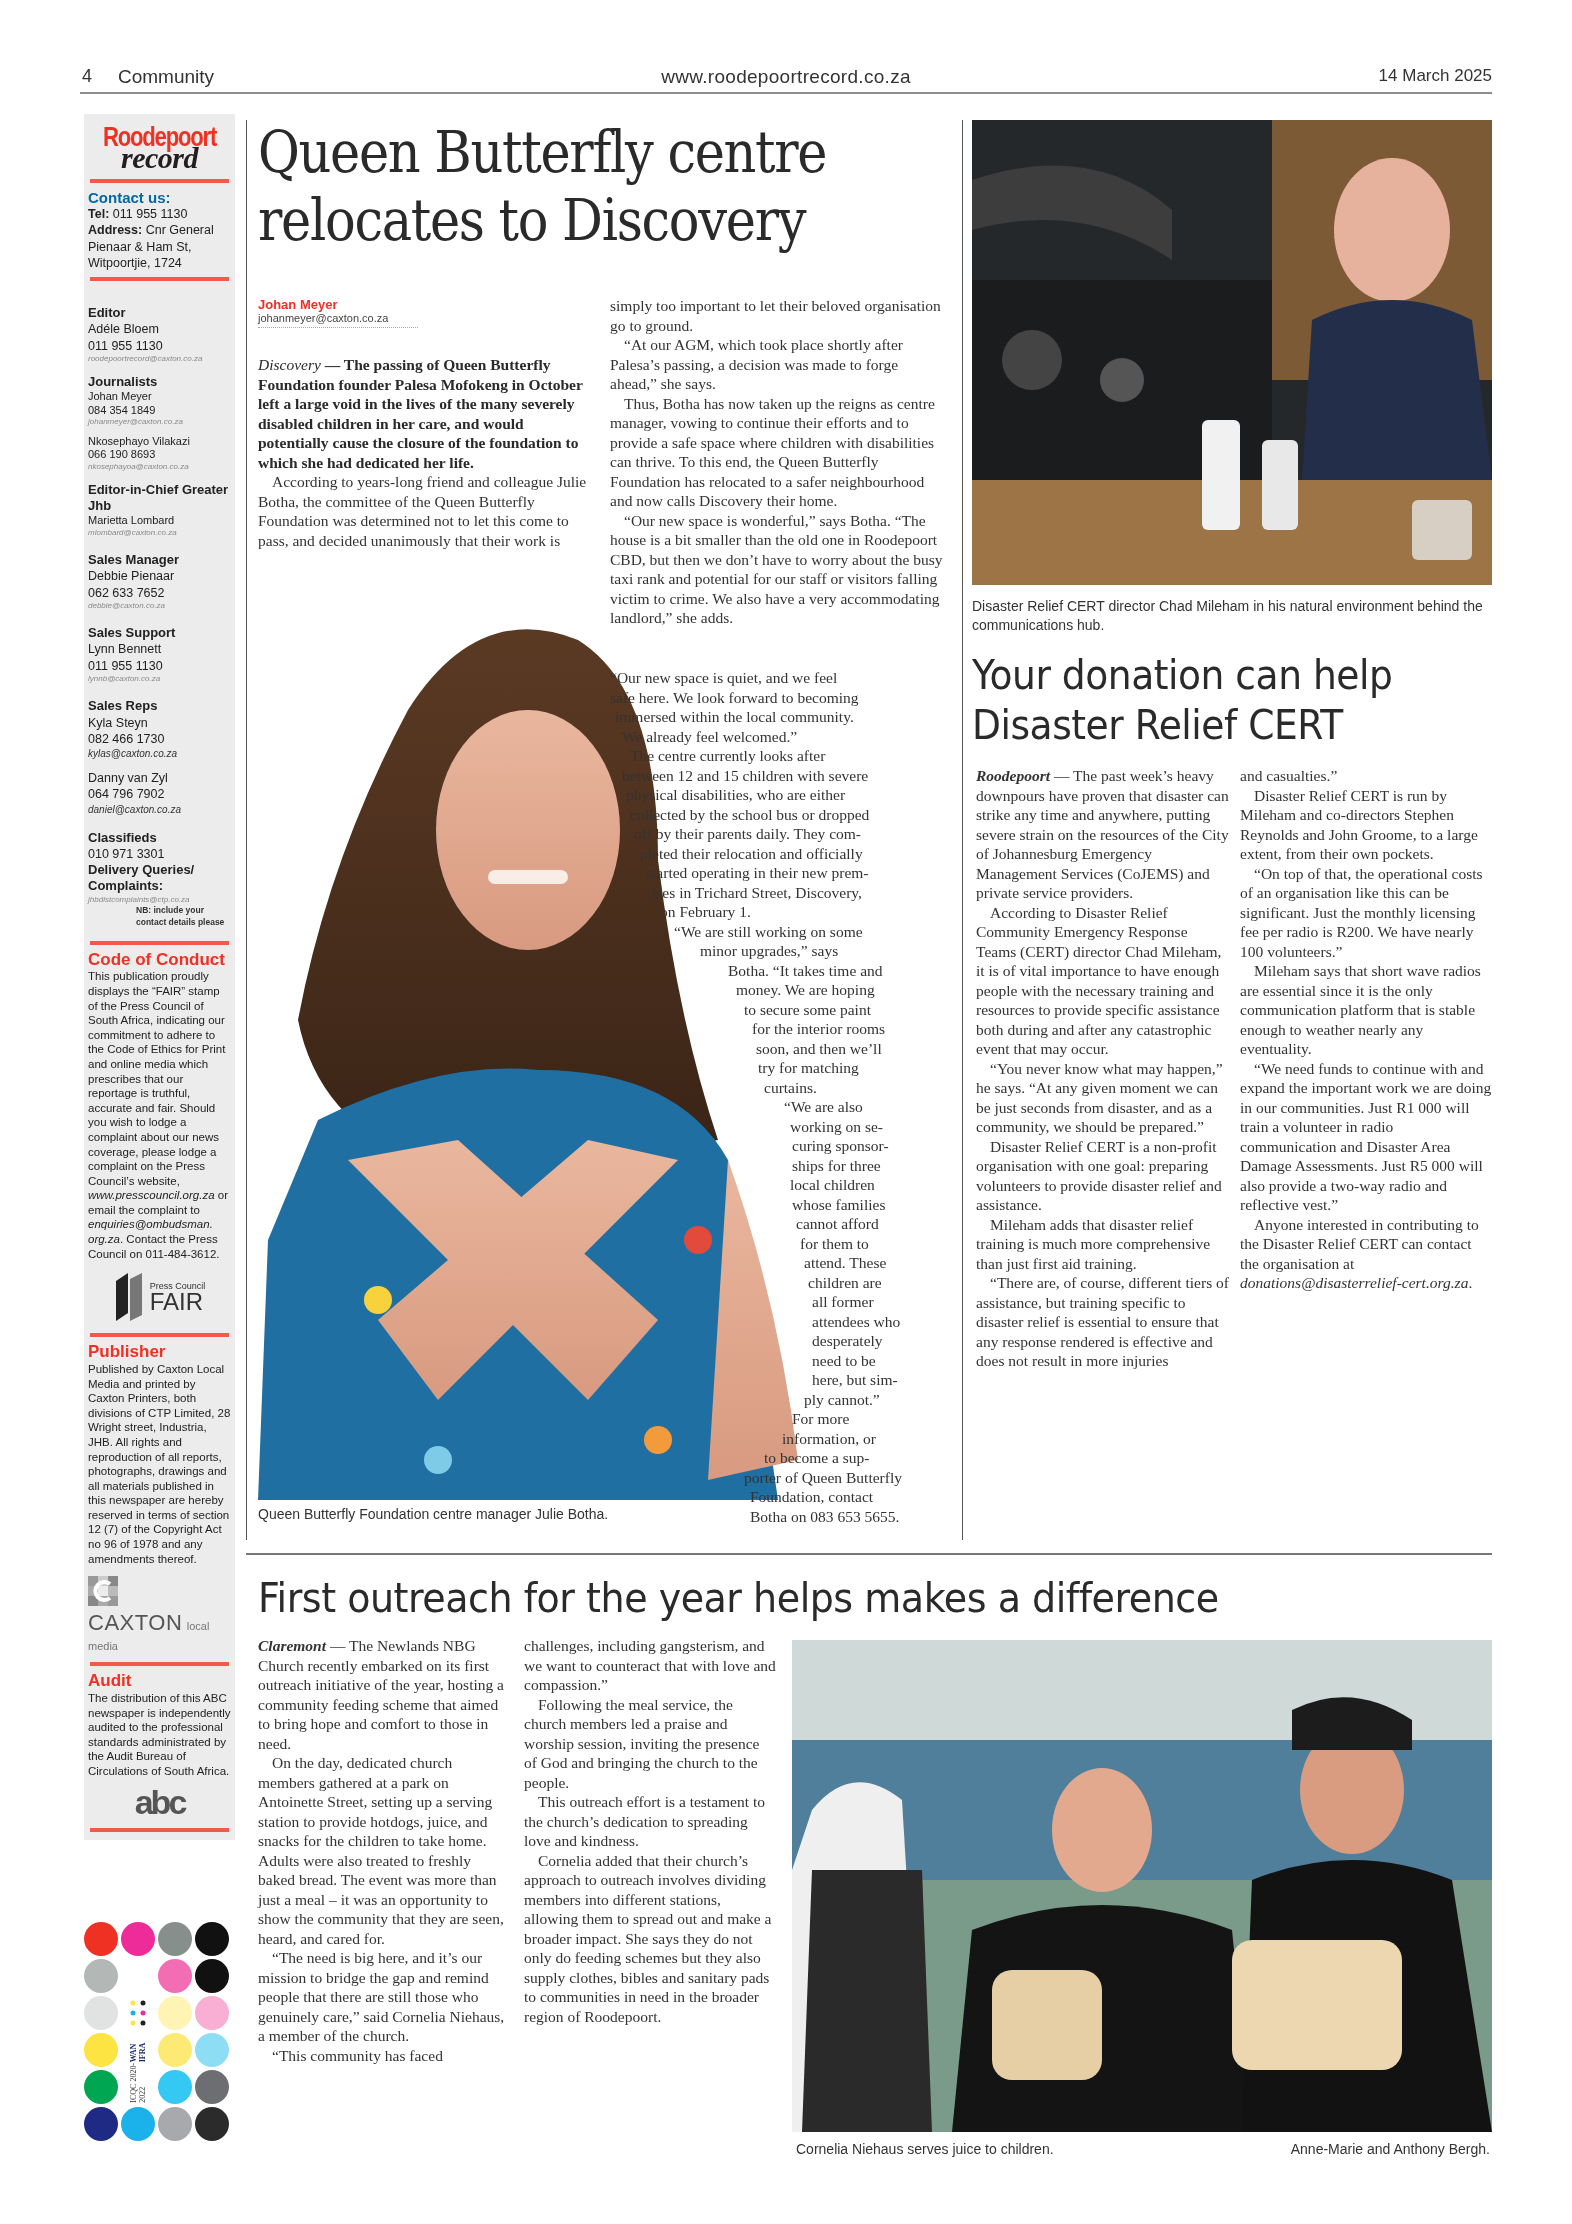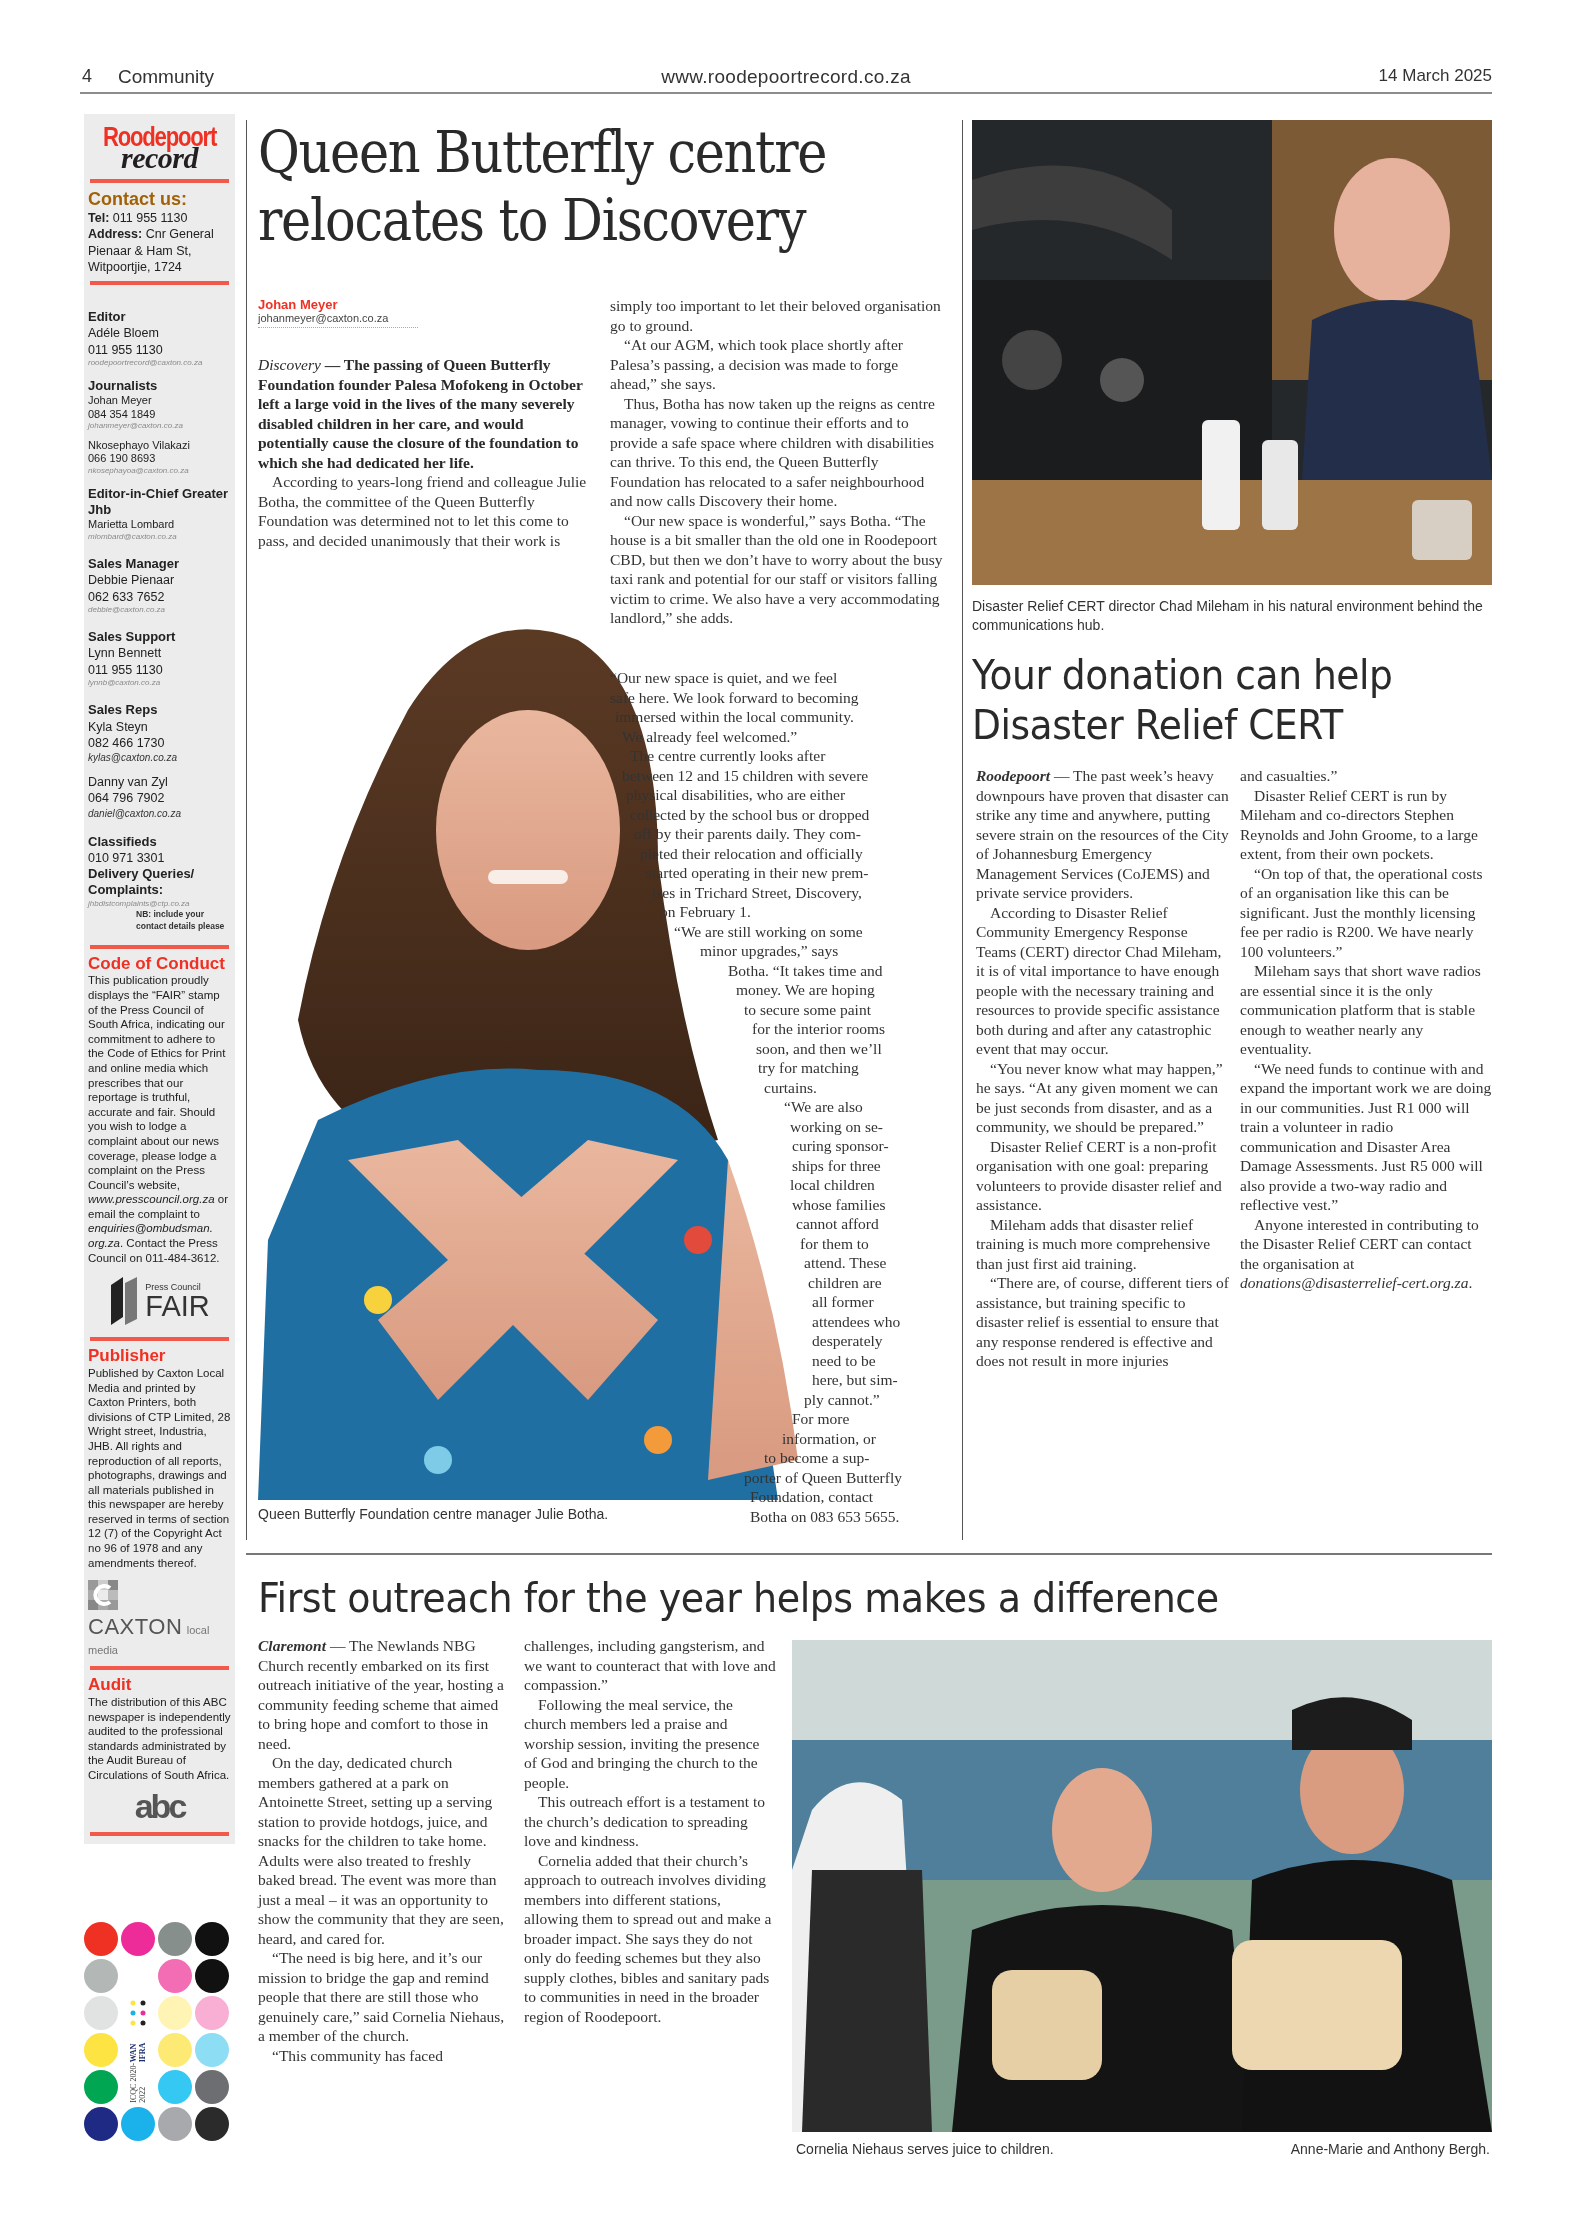--- a/index.html
+++ b/index.html
@@ -13,32 +13,32 @@
   .runhead .url { position: absolute; left: 0; right: 0; top: 2px; text-align: center; font-size: 19px; letter-spacing: 0.3px; }
   .runhead .date { position: absolute; right: 0; top: 2px; font-size: 17px; }
 
   
   .sidebar { position: absolute; left: 84px; top: 114px; width: 151px; font-family: "Liberation Sans", sans-serif; }
   .sb-box { background: #ececec; padding: 4px 4px 8px 4px; }
   .masthead { text-align: center; line-height: 1; padding-top: 6px; }
   .masthead .m1 { font-family: "Liberation Sans", sans-serif; font-weight: bold; color: #ef3124; font-size: 27px; letter-spacing: -1.5px; transform: scaleX(0.82); display: block; transform-origin: center; }
   .masthead .m2 { font-family: "Liberation Serif", serif; font-style: italic; font-weight: bold; color: #231f20; font-size: 30px; margin-top: -8px; display: block; letter-spacing: -0.5px; }
   .redrule { height: 4px; background: #f15a4a; margin: 6px 2px; }
-  .sb-red { color: #a16207; font-weight: bold; font-size: 18px; }
+  .sb-red { color: #0369a1; font-weight: bold; font-size: 15px; }
   .sb-h { font-weight: bold; font-size: 13px; color: #222; margin-top: 10px; line-height: 1.25; }
   .sb-t { font-size: 12.5px; color: #222; line-height: 1.3; }
   .sb-s { font-size: 11px; color: #222; line-height: 1.2; }
   .sb-e { font-size: 8px; color: #8a8a8a; font-style: italic; line-height: 1.3; }
   .sb-e.dark { color: #333; font-size: 10px; }
   .sb-nb { font-size: 8.5px; font-weight: bold; color: #333; line-height: 1.4; margin-left: 48px; }
   .sb-body { font-size: 11.5px; color: #222; line-height: 1.27; }
   .sb-body i { font-style: italic; }
   .sb-title-red { color: #ef3124; font-weight: bold; font-size: 17px; line-height: 1.1; }
   .logo-fair { display: flex; align-items: center; justify-content: center; margin: 10px 0 4px; gap: 6px; }
-  .logo-fair .fair-txt { font-size: 29px; color: #333; line-height: 0.9; }
+  .logo-fair .fair-txt { font-size: 24px; color: #333; line-height: 0.9; }
   .logo-fair .pc { font-size: 9px; color: #333; line-height: 1.1; }
   .caxton { margin-top: 10px; }
   .caxton .cx-word { font-size: 22px; color: #555; letter-spacing: 0.5px; }
   .caxton .cx-sub { font-size: 11px; color: #777; }
   .abc-logo { text-align: center; font-size: 34px; font-weight: bold; color: #555; letter-spacing: -3px; margin-top: 4px; }
 
   .swatches { position: absolute; left: 84px; top: 1922px; width: 151px; display: grid; grid-template-columns: repeat(4, 34px); grid-auto-rows: 37px; column-gap: 3px; }
   .sw { width: 34px; height: 34px; border-radius: 50%; }
   .sw.dots { border-radius: 0; display: flex; flex-direction: column; align-items: center; justify-content: center; font-size: 6px; }
   .wan { font-size: 8px; color: #1a2c6b; font-weight: bold; writing-mode: vertical-rl; transform: rotate(180deg); }

